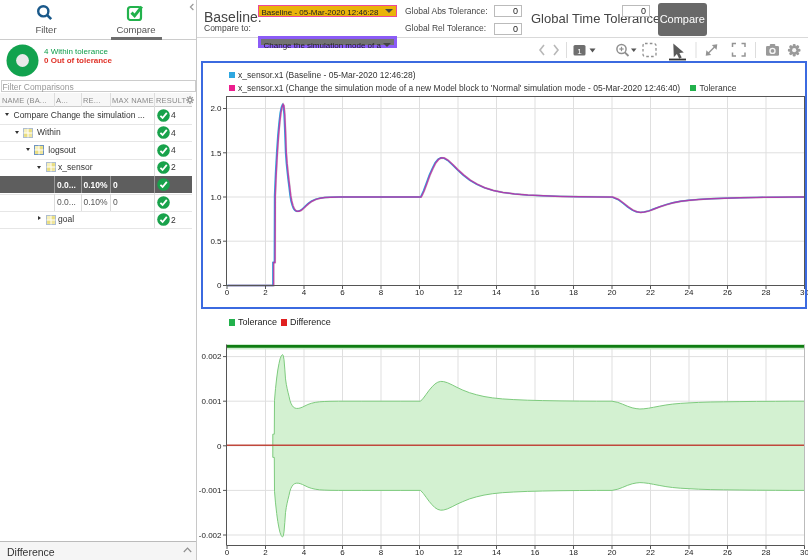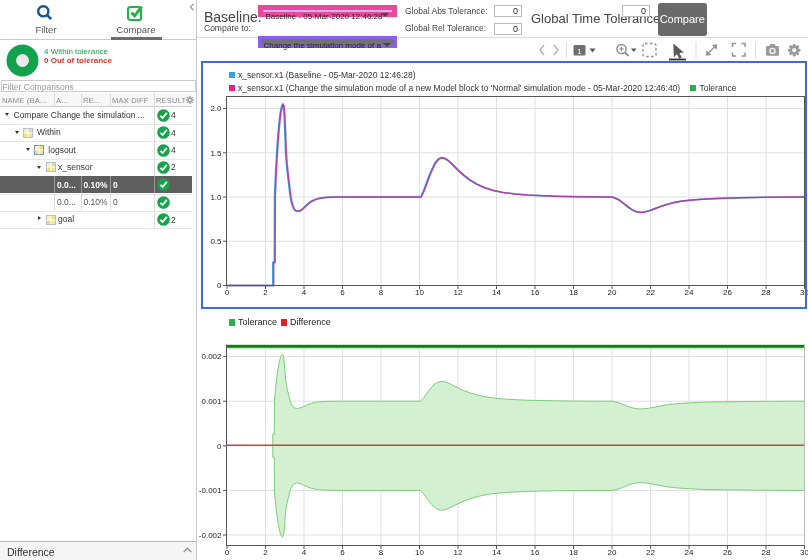--- a/index.html
+++ b/index.html
@@ -32,21 +32,21 @@
   <div class="abs" style="left:44px;top:46.5px;font-size:8px;font-weight:normal;color:#0f9d4a">4 Within tolerance</div>
   <div class="abs" style="left:44px;top:56px;font-size:8px;font-weight:bold;color:#e03228">0 Out of tolerance</div>
 
   <div class="abs" style="left:0.5px;top:80px;width:195px;height:11.5px;border:1px solid #ccc;background:#fff"></div>
   <div class="abs" style="left:2.5px;top:82px;font-size:8.5px;color:#999">Filter Comparisons</div>
 
 <div style="position:absolute;left:0;top:93px;width:192px;height:13.5px;background:#f7f7f7;border-bottom:1px solid #ccc"></div>
 <div style="position:absolute;left:2px;top:96px;font-size:7.5px;color:#8a8a8a;letter-spacing:0.2px">NAME (BA...</div>
 <div style="position:absolute;left:56px;top:96px;font-size:7.5px;color:#8a8a8a;letter-spacing:0.2px">A...</div>
 <div style="position:absolute;left:83px;top:96px;font-size:7.5px;color:#8a8a8a;letter-spacing:0.2px">RE...</div>
-<div style="position:absolute;left:112px;top:96px;font-size:7.5px;color:#8a8a8a;letter-spacing:0.2px">MAX DIFF</div>
+<div style="position:absolute;left:112px;top:96px;font-size:7.5px;color:#8a8a8a;letter-spacing:0.2px">MAX NAME</div>
 <div style="position:absolute;left:156px;top:96px;font-size:7.5px;color:#8a8a8a;letter-spacing:0.2px">RESULT</div>
 <div style="position:absolute;left:54px;top:93px;width:1px;height:13.5px;background:#ddd"></div>
 <div style="position:absolute;left:80.5px;top:93px;width:1px;height:13.5px;background:#ddd"></div>
 <div style="position:absolute;left:110px;top:93px;width:1px;height:13.5px;background:#ddd"></div>
 <div style="position:absolute;left:153.5px;top:93px;width:1px;height:13.5px;background:#ddd"></div>
 <svg style="position:absolute;left:185.5px;top:96px" width="8" height="8" viewBox="0 0 10 10">
       <g fill="#999">
         <circle cx="5" cy="5" r="3.1"></circle>
         <g>
           <rect x="4.2" y="0" width="1.6" height="10"></rect>
@@ -162,21 +162,21 @@
   <div class="abs" style="left:0;top:540.5px;width:196px;height:19.5px;background:#f5f5f5;border-top:1px solid #bbb"></div>
   <div class="abs" style="left:7px;top:546px;font-size:10.5px;color:#333">Difference</div>
   <svg class="abs" style="left:183px;top:547px" width="9" height="6" viewBox="0 0 9 6">
     <polyline points="0.8,5 4.5,1.2 8.2,5" fill="none" stroke="#8f8f8f" stroke-width="1.2"></polyline>
     </svg>
 </div>
 
 <div class="abs" style="left:197px;top:0;width:611px;height:38px;background:#fff;border-bottom:1px solid #d9d9d9"></div>
 <div class="abs" style="left:204px;top:9px;font-size:14px;color:#444">Baseline:</div>
 <div class="abs" style="left:204px;top:23px;font-size:8.5px;color:#444">Compare to:</div>
-<div class="abs" style="left:257.5px;top:4.5px;width:139px;height:12px;border:5px solid #ec4899;background:#c4b5fd">
+<div class="abs" style="left:257.5px;top:4.5px;width:139px;height:12px;border:1px solid #ec4899;background:#eab308">
   <div class="abs" style="left:3px;top:2px;font-size:8px;color:#222;white-space:nowrap">Baseline - 05-Mar-2020 12:46:28</div>
   <div class="abs" style="right:3px;top:3.5px;width:0;height:0;border-top:4.5px solid #444;border-left:4px solid transparent;border-right:4px solid transparent"></div>
 </div>
 <div class="abs" style="left:257.5px;top:36px;width:139px;height:12px;border:3px solid #8b5cf6;background:#737373">
   <div class="abs" style="left:3px;top:2px;font-size:8px;color:#222;white-space:nowrap">Change the simulation mode of a</div>
   <div class="abs" style="right:3px;top:3.5px;width:0;height:0;border-top:4.5px solid #444;border-left:4px solid transparent;border-right:4px solid transparent"></div>
 </div>
 <div class="abs" style="left:405px;top:5.5px;font-size:8.5px;color:#444">Global Abs Tolerance:</div>
 <div class="abs" style="left:405px;top:23px;font-size:8.5px;color:#444">Global Rel Tolerance:</div>
 <div class="abs" style="left:494px;top:4.5px;width:28px;height:12px;border:1px solid #bbb;background:#fff;font-size:9px;color:#222;text-align:right;padding-right:3px;line-height:10px">0</div>

